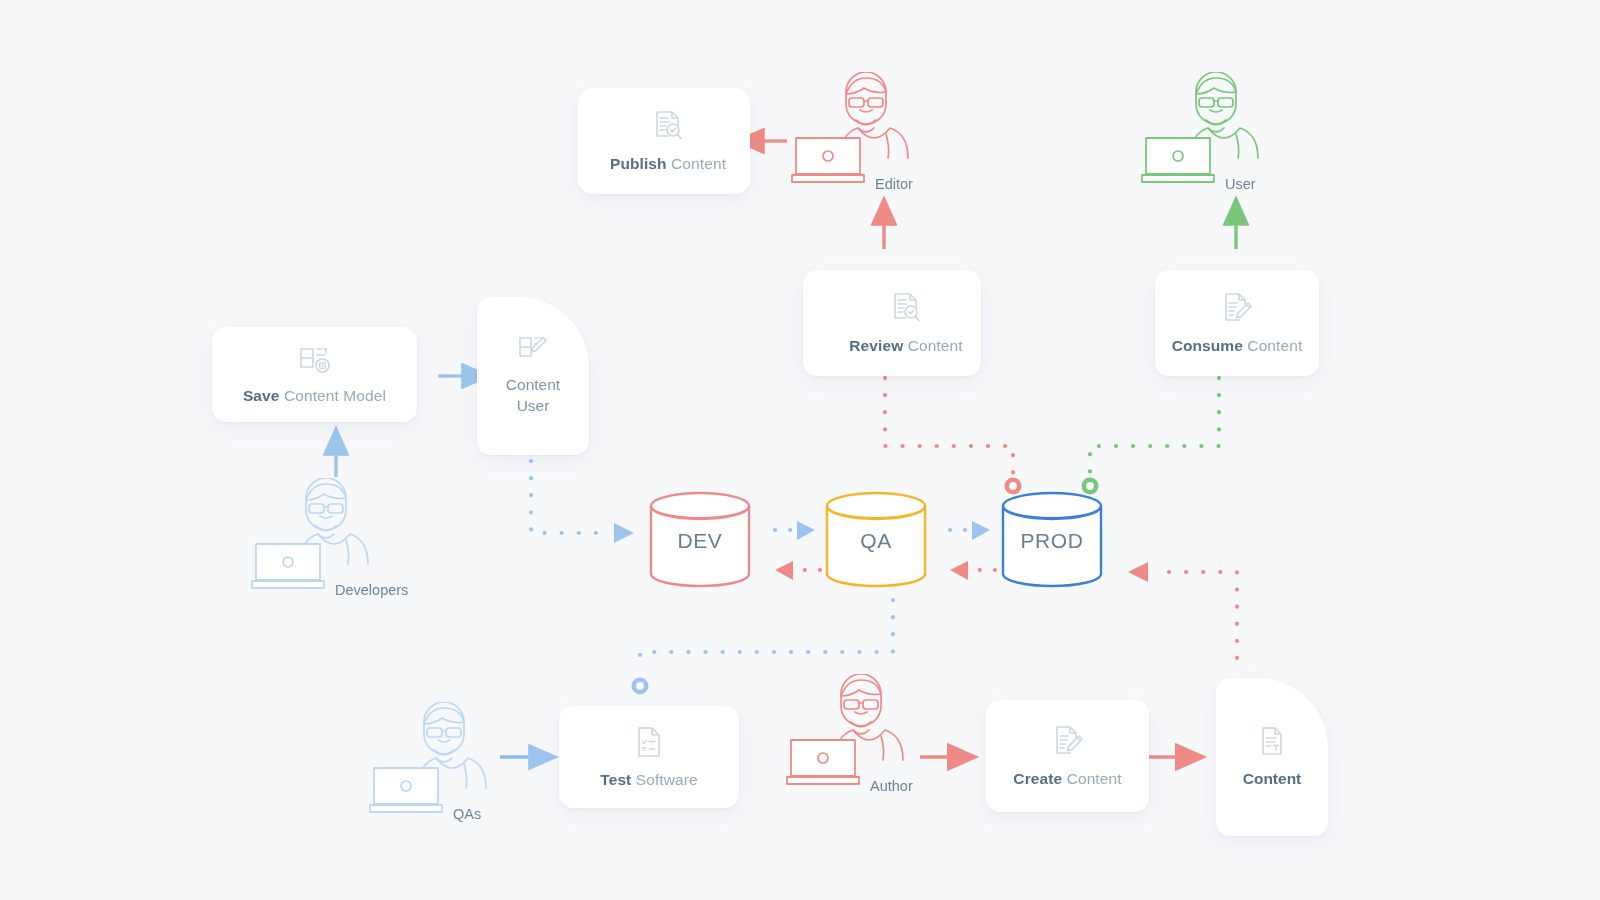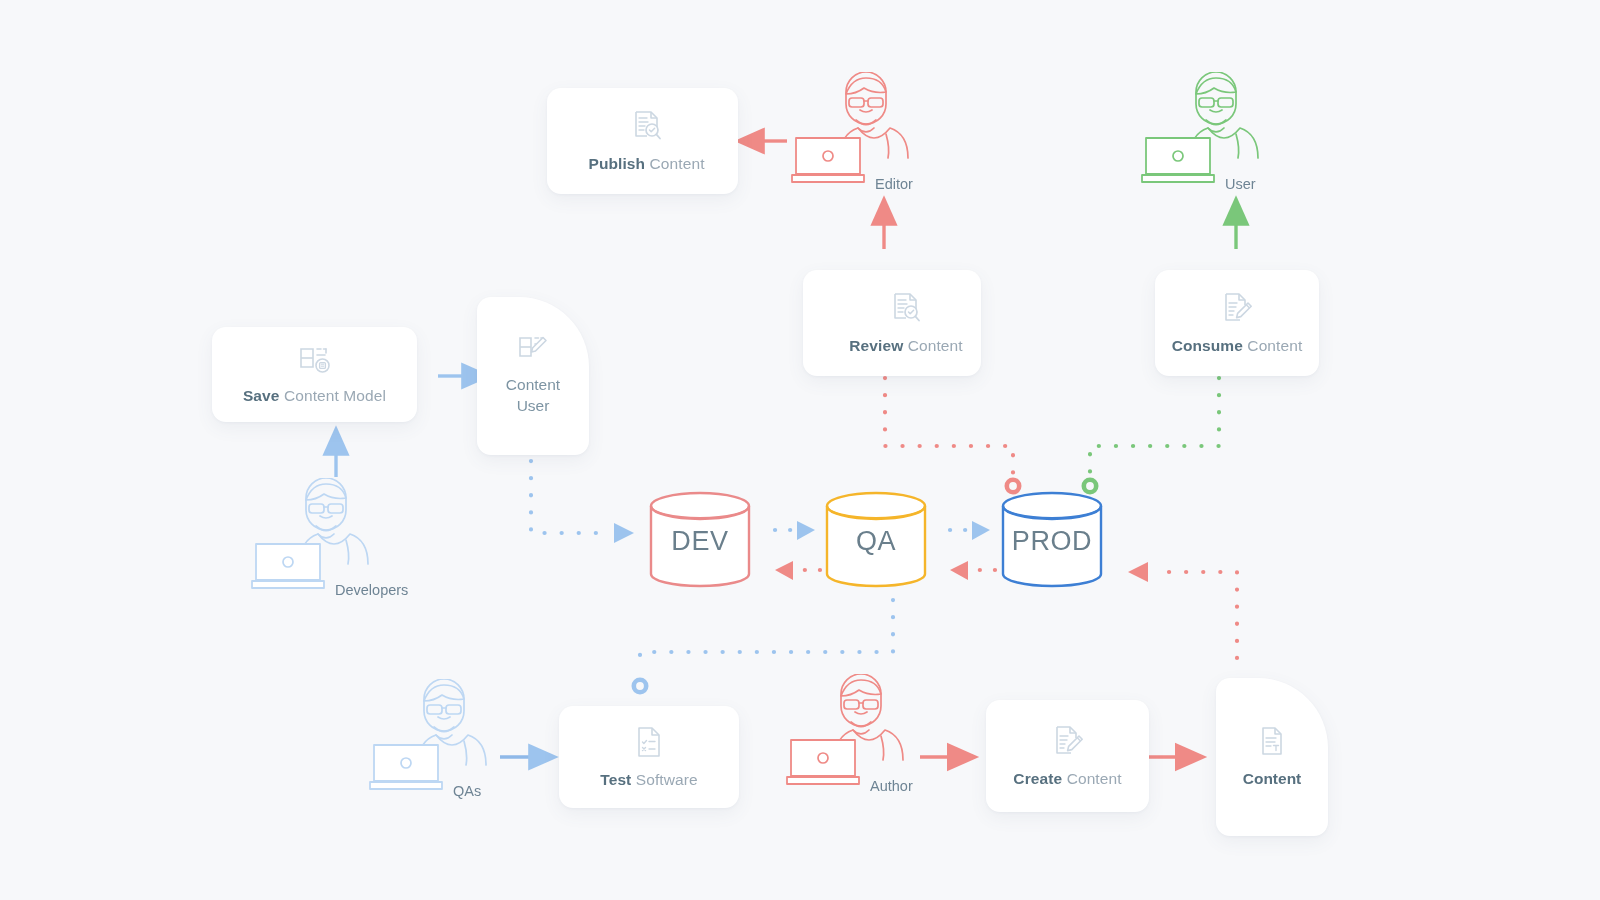--- a/index.html
+++ b/index.html
@@ -44,21 +44,21 @@
   
   .person{position:absolute;}
   .person .plabel{
     position:absolute;font-size:14.5px;color:#6e8494;white-space:nowrap;
   }
 
   
   .db{position:absolute;}
   .db .dbtxt{
     position:absolute;left:0;right:0;top:50%;transform:translateY(-45%);
-    text-align:center;font-size:27px;color:#6a7f8c;letter-spacing:.6px;
+    text-align:center;font-size:21px;color:#6a7f8c;letter-spacing:.6px;
   }
 
   
   .svg-layer{position:absolute;left:0;top:0;width:1600px;height:900px;pointer-events:none;}
 </style>
 </head>
 <body>
 
 <div id="stage">
 
@@ -146,21 +146,21 @@
       <path d="M1219,378 L1219,446 L1090,446 L1090,478" fill="none" stroke="#7ac77a" stroke-width="4.2" stroke-linecap="round" stroke-dasharray="0.1 17"></path>
       <circle cx="1090" cy="486" r="6.2" fill="none" stroke="#7ac77a" stroke-width="4.6"></circle>
     </g>
 
     <g>
       <path d="M893,600 L893,652 L640,652 L640,668" fill="none" stroke="#9dc4ee" stroke-width="4.2" stroke-linecap="round" stroke-dasharray="0.1 17"></path>
       <circle cx="640" cy="686" r="6.2" fill="none" stroke="#9dc4ee" stroke-width="4.6"></circle>
     </g>
   </svg>
 
-  <div class="card" style="left:547px;top:88px;width:191px;height:106px;padding-left:8px;">
+  <div class="card" style="left:578px;top:88px;width:172px;height:106px;padding-left:8px;">
     <span class="ic">
       <svg width="34" height="34" viewBox="0 0 34 34">
         <path d="M6 3 h15 l6 6 v12" fill="none" stroke="#ccd7e2" stroke-width="1.6" stroke-linejoin="round"></path>
         <path d="M6 3 v24 h11" fill="none" stroke="#ccd7e2" stroke-width="1.6" stroke-linejoin="round"></path>
         <path d="M21 3 v6 h6" fill="none" stroke="#ccd7e2" stroke-width="1.6" stroke-linejoin="round"></path>
         <g stroke="#ccd7e2" stroke-width="1.4" stroke-linecap="round">
           <line x1="9" y1="9" x2="17" y2="9"></line>
           <line x1="9" y1="13" x2="18" y2="13"></line>
           <line x1="9" y1="17" x2="15" y2="17"></line>
           <line x1="9" y1="21" x2="14" y2="21"></line>
@@ -358,21 +358,21 @@
       </g>
       <g fill="#ffffff" stroke="#bdd7f3" stroke-width="1.8" stroke-linejoin="round">
         <path d="M6 66 h64 v36 h-64 z"></path>
         <path d="M2 103 h72 v7 h-72 z"></path>
       </g>
       <circle cx="38" cy="84" r="5" fill="none" stroke="#bdd7f3" stroke-width="1.7"></circle>
     </svg>
     <span class="plabel" style="left:85px;top:104px;text-align:center;">Developers</span>
   </div>
 
-  <div class="person" style="left:368px;top:679px;width:125px;height:120px;">
+  <div class="person" style="left:368px;top:702px;width:125px;height:120px;">
     <svg width="125" height="120" viewBox="0 0 125 120">
       <g fill="none" stroke="#bdd7f3" stroke-width="1.7" stroke-linejoin="round" stroke-linecap="round">
         <path d="M56 20 a20 20 0 0 1 40 0 v12 a20 20 0 0 1 -40 0 z"></path>
         <path d="M56 22 q6 -16 20 -16 q16 0 20 14 q-12 2 -22 -4 q-8 6 -18 6 z"></path>
         <rect x="59" y="26" width="15" height="9" rx="3"></rect>
         <rect x="78" y="26" width="15" height="9" rx="3"></rect>
         <line x1="74" y1="29" x2="78" y2="29"></line>
         <path d="M70 38 q6 4 12 0"></path>
         <path d="M66 48 q10 9 20 0"></path>
         <path d="M50 86 q0 -24 18 -30 q8 10 16 10 q8 0 16 -10 q18 6 18 30"></path>

